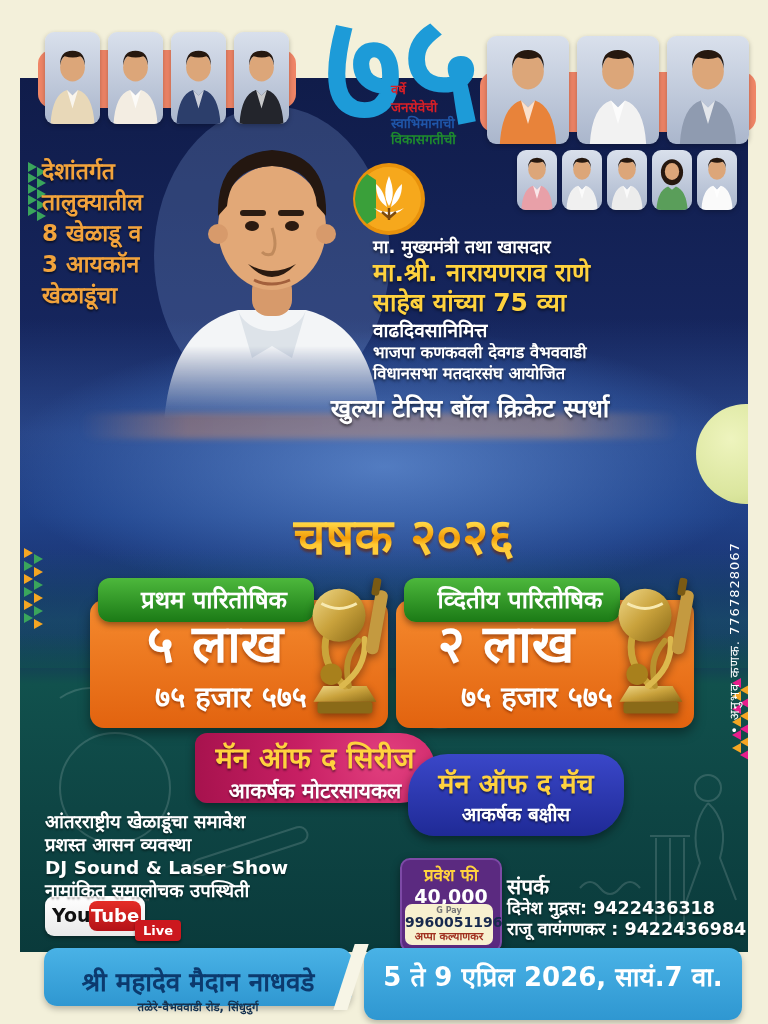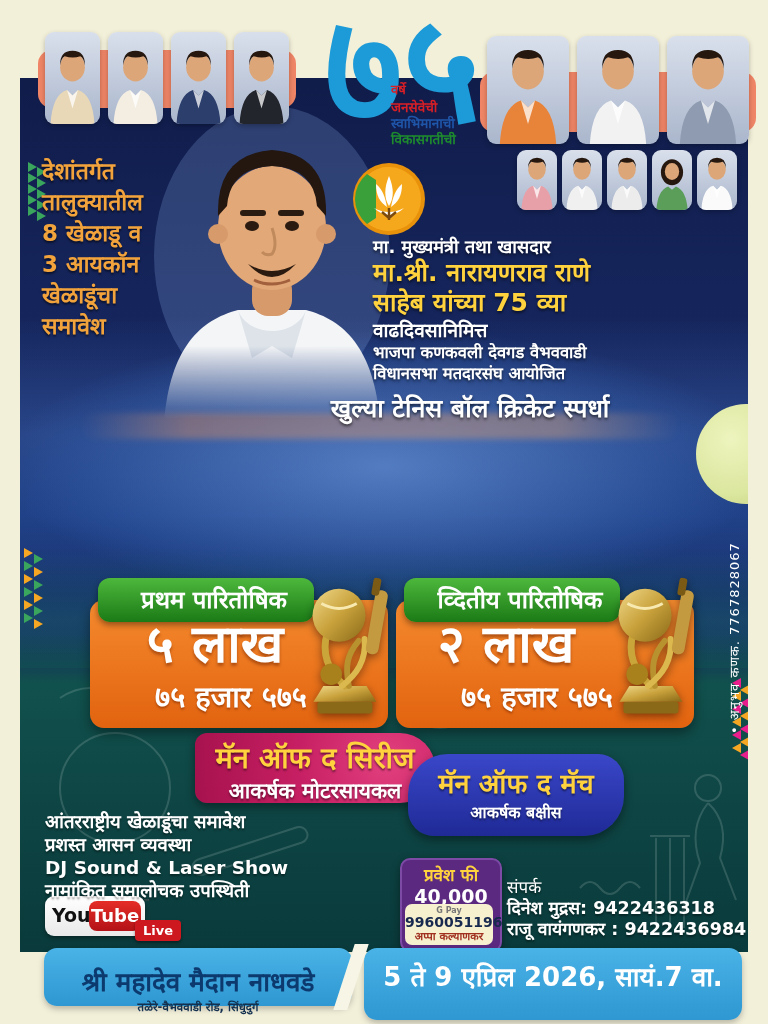--- a/index.html
+++ b/index.html
@@ -73,21 +73,21 @@
   .award{position:absolute;text-align:center;color:#fff;}
   .award .t{font-weight:800;color:#ffd23e;text-shadow:0 2px 2px rgba(0,0,0,.45);white-space:nowrap;}
   .award .s{font-weight:700;color:#fff;text-shadow:0 2px 2px rgba(0,0,0,.45);white-space:nowrap;}
   .award.pink{left:175px;top:655px;width:240px;height:70px;border-radius:18px 52px 52px 18px;
     background:radial-gradient(circle at 80% 40%,#e2407f 0%,#c71f63 45%,#a6124d 100%);box-shadow:0 4px 10px rgba(0,0,0,.4);}
   .award.pink .t{font-size:29px;margin-top:4px;}
   .award.pink .s{font-size:21px;}
   .award.blue{left:388px;top:676px;width:216px;height:82px;border-radius:40px 26px 40px 26px;z-index:3;
     background:linear-gradient(180deg,#3a47c9,#1f2a96);box-shadow:0 4px 10px rgba(0,0,0,.4);}
   .award.blue .t{font-size:27px;margin-top:10px;}
-  .award.blue .s{font-size:16px;}
+  .award.blue .s{font-size:19px;}
   
   .features{left:25px;top:732px;width:330px;color:#fff;font-size:18.5px;font-weight:600;line-height:23px;
     text-shadow:0 2px 2px rgba(0,0,0,.4);}
   
   .yt{left:25px;top:818px;width:160px;height:52px;}
   .yt-pill{position:absolute;left:0;top:0;width:100px;height:40px;background:linear-gradient(#fff,#e9e9e9);
     border-radius:9px;box-shadow:0 2px 4px rgba(0,0,0,.4);}
   .yt-you{position:absolute;left:7px;top:8px;font-size:19px;font-weight:800;color:#111;}
   .yt-tube{position:absolute;left:44px;top:5px;width:52px;height:30px;border-radius:8px;
     background:linear-gradient(#e52d27,#b31217);color:#fff;font-size:18px;font-weight:800;text-align:center;line-height:30px;}
@@ -98,21 +98,21 @@
   .fee{left:380px;top:780px;width:98px;height:90px;border-radius:10px;background:#5b2a80;
     border:2px solid #7d4aa6;box-shadow:0 3px 8px rgba(0,0,0,.4);text-align:center;}
   .fee-label{margin-top:3px;color:#ffd23e;font-size:17px;font-weight:800;}
   .fee-amt{color:#fff;font-size:19px;font-weight:800;line-height:20px;}
   .fee-pay{position:absolute;left:3px;top:44px;width:88px;height:41px;border-radius:7px;background:#f7f0cf;}
   .fee-gpay{font-size:8px;color:#777;font-weight:700;line-height:9px;margin-top:2px;}
   .fee-phone{font-size:14px;font-weight:800;color:#17294e;line-height:15px;}
   .fee-name{font-size:11px;font-weight:700;color:#a03020;line-height:13px;}
   
   .contact{left:487px;top:798px;color:#fff;text-shadow:0 2px 2px rgba(0,0,0,.4);}
-  .c-label{font-size:17px;font-weight:400;line-height:22px;}
+  .c-label{font-size:21px;font-weight:700;line-height:22px;}
   .c-line{font-size:17.5px;font-weight:700;line-height:21px;white-space:nowrap;}
   
   .fbox{position:absolute;border-radius:13px;background:linear-gradient(180deg,#49b2e6,#2f97d1);
     box-shadow:0 3px 6px rgba(0,0,0,.25);z-index:5;text-align:center;}
   .fbox.venue{left:44px;top:948px;width:308px;height:58px;}
   .venue-main{margin-top:15px;font-size:26px;font-weight:800;color:#0c3a6e;white-space:nowrap;}
   .venue-sub{font-size:11.5px;font-weight:700;color:#13304e;}
   .fbox.when{left:364px;top:948px;width:378px;height:72px;color:#fff;font-size:26px;font-weight:800;line-height:58px;white-space:nowrap;}
   .slash{position:absolute;left:344px;top:944px;width:14px;height:66px;background:#f7f5e6;transform:skewX(-18deg);z-index:6;}
   
@@ -161,21 +161,20 @@
         <span class="tri" style="top: 22px; border-top: 5px solid transparent; border-bottom: 5px solid transparent; border-left: 9px solid rgb(58, 165, 92);"></span>
         <span class="tri" style="top: 33px; border-top: 5px solid transparent; border-bottom: 5px solid transparent; border-left: 9px solid rgb(58, 165, 92);"></span>
         <span class="tri" style="top: 44px; border-top: 5px solid transparent; border-bottom: 5px solid transparent; border-left: 9px solid rgb(58, 165, 92);"></span>
       </div>
     <div class="abs note">
       <div>देशांतर्गत</div>
       <div>तालुक्यातील</div>
       <div>8 खेळाडू व</div>
       <div>3 आयकॉन</div>
       <div>खेळाडूंचा</div>
-      <div>समावेश</div>
     </div>
 
     <svg class="abs rane" viewBox="0 0 240 316">
       <ellipse cx="120" cy="150" rx="118" ry="150" fill="rgba(150,185,245,.22)"></ellipse>
       <path d="M12 316 C18 242 48 214 86 204 L154 204 C192 214 222 242 228 316 Z" fill="#f3f5f7"></path>
       <path d="M86 204 C96 232 144 232 154 204 L140 252 L120 240 L100 252 Z" fill="#dde3e9"></path>
       <rect x="100" y="168" width="40" height="42" rx="16" fill="#d79a6b"></rect>
       <ellipse cx="120" cy="122" rx="54" ry="62" fill="#e2a877"></ellipse>
       <circle cx="66" cy="128" r="10" fill="#d79a6b"></circle>
         <circle cx="174" cy="128" r="10" fill="#d79a6b"></circle>
@@ -204,20 +203,21 @@
     <div class="abs org">
       <div class="o0">मा. मुख्यमंत्री तथा खासदार</div>
       <div class="o1">मा.श्री. नारायणराव राणे</div>
       <div class="o2">साहेब यांच्या 75 व्या</div>
       <div class="o3">वाढदिवसानिमित्त</div>
       <div class="o4">भाजपा कणकवली देवगड वैभववाडी</div>
       <div class="o5">विधानसभा मतदारसंघ आयोजित</div>
     </div>
 
     <div class="abs kicker">खुल्या टेनिस बॉल क्रिकेट स्पर्धा</div>
+    <div class="abs yearline gradtext">चषक २०२६</div>
 
     <div class="tri-col" style="left:4px;top:470px">
         <span class="tri" style="top: 0px; border-top: 5px solid transparent; border-bottom: 5px solid transparent; border-left: 9px solid rgb(245, 166, 35);"></span>
         <span class="tri" style="top: 13px; border-top: 5px solid transparent; border-bottom: 5px solid transparent; border-left: 9px solid rgb(58, 165, 92);"></span>
         <span class="tri" style="top: 26px; border-top: 5px solid transparent; border-bottom: 5px solid transparent; border-left: 9px solid rgb(245, 166, 35);"></span>
         <span class="tri" style="top: 39px; border-top: 5px solid transparent; border-bottom: 5px solid transparent; border-left: 9px solid rgb(58, 165, 92);"></span>
         <span class="tri" style="top: 52px; border-top: 5px solid transparent; border-bottom: 5px solid transparent; border-left: 9px solid rgb(245, 166, 35);"></span>
         <span class="tri" style="top: 65px; border-top: 5px solid transparent; border-bottom: 5px solid transparent; border-left: 9px solid rgb(58, 165, 92);"></span>
       </div>
     <div class="tri-col" style="left:14px;top:476px">

